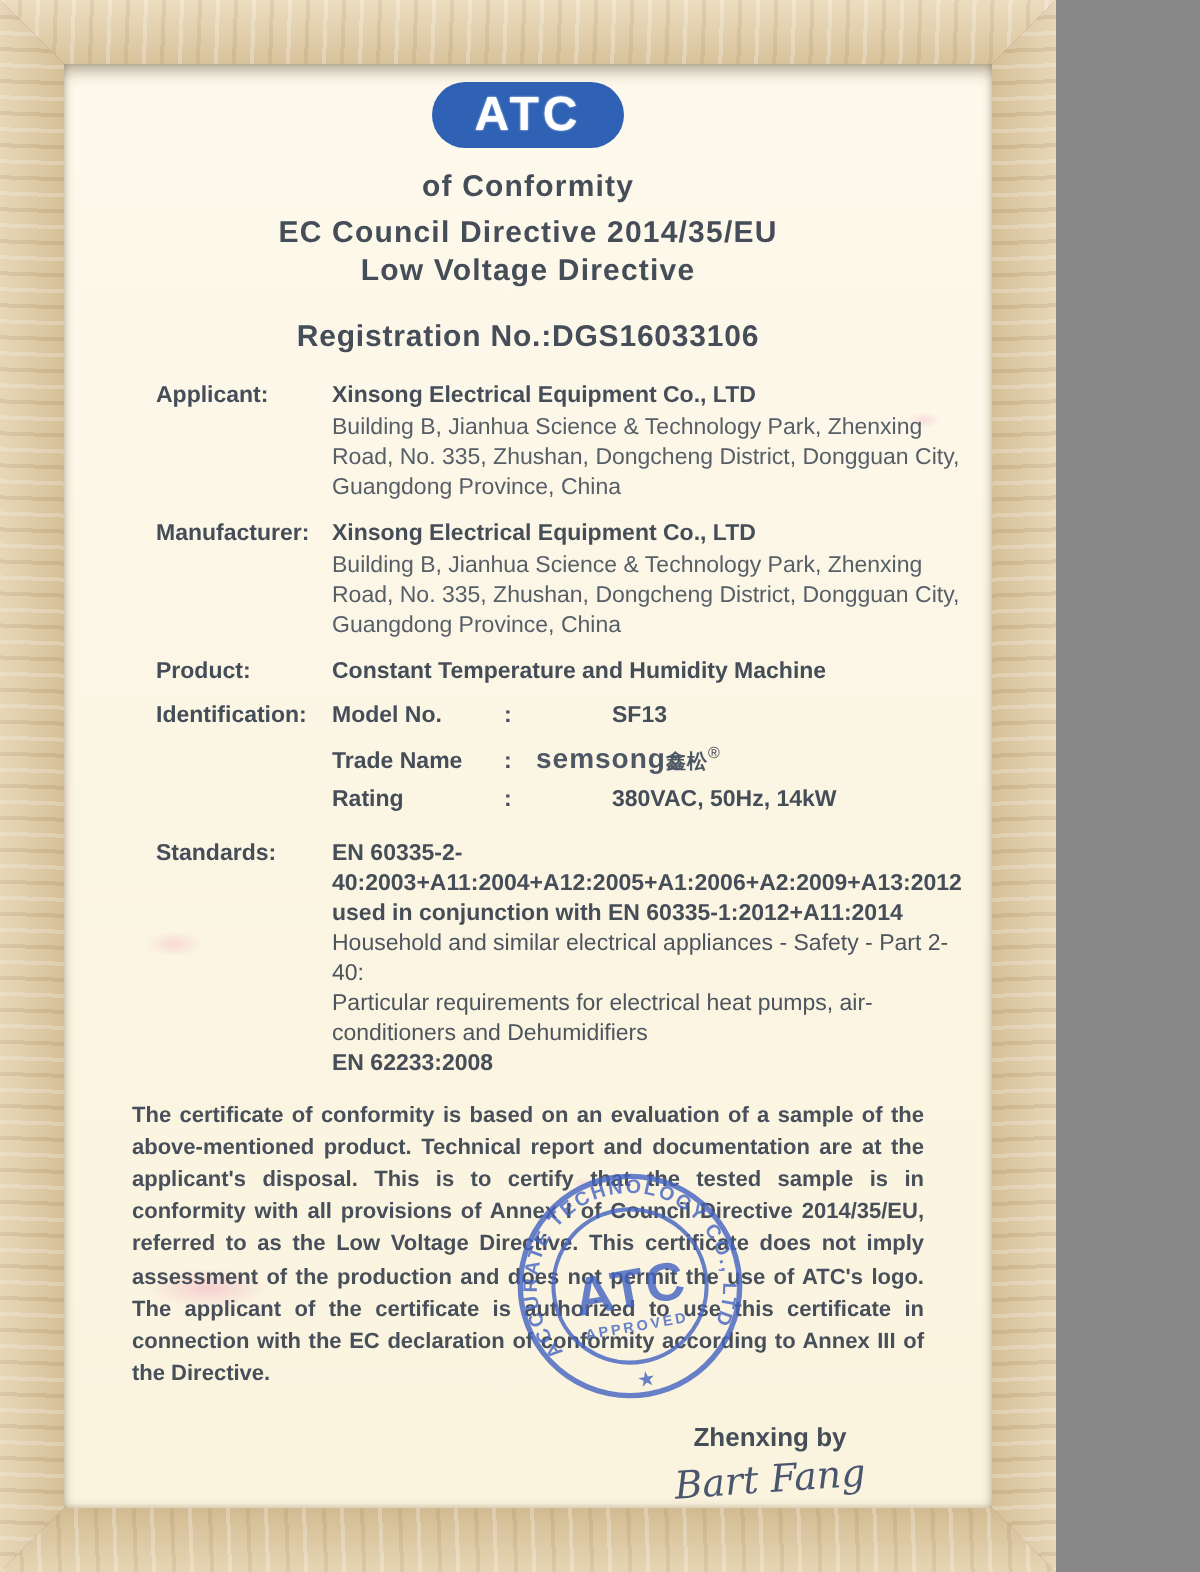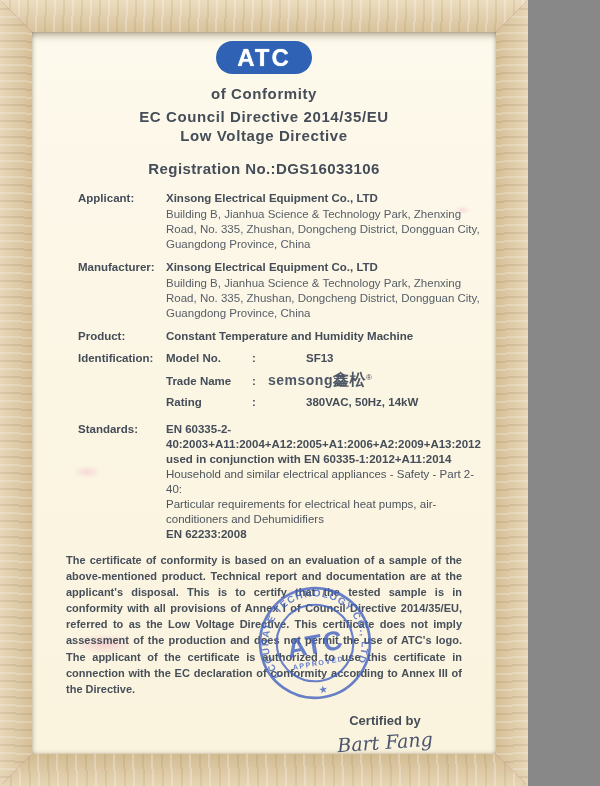--- a/index.html
+++ b/index.html
@@ -40,21 +40,21 @@
   .fields{margin-top:14px;font-size:11.5px;line-height:1.3;}
   .frow{display:grid;grid-template-columns:88px 1fr;padding:0 16px 0 46px;margin-bottom:8px;}
   .flabel{font-weight:bold;}
   .fname{font-weight:bold;}
   .faddr{color:#565e67;margin-top:1px;}
   .idrow{display:grid;grid-template-columns:86px 16px 1fr;margin-bottom:4px;align-items:baseline;}
   .idlabel{font-weight:bold;}
   .idcolon{font-weight:bold;}
   .idval{font-weight:bold;margin-left:38px;}
   .tradelogo{font-size:14px;font-weight:bold;letter-spacing:.5px;color:#4d5765;}
-  .tradecjk{font-size:16px;}
+  .tradecjk{font-size:10px;}
   .trademark{font-size:8px;vertical-align:super;}
   .std-b{font-weight:bold;}
   .std-r{font-weight:normal;color:#4c545e;}
   
   .bodypara{margin:10px 34px 0;font-size:11px;font-weight:bold;text-align:justify;line-height:1.47;color:#474f5a;}
   
   .signrow{position:relative;margin:16px 36px 0;height:72px;}
   .certblock{position:absolute;right:0;top:0;width:150px;text-align:center;}
   .certlabel{font-size:13px;font-weight:bold;}
   .sig{font-size:19px;color:#4a5570;font-style:italic;transform:rotate(-4deg);display:block;margin-top:3px;padding-bottom:0;font-family:"DejaVu Serif",cursive,serif;}
@@ -135,21 +135,21 @@
           <div class="std-b">EN 62233:2008</div>
         </div>
       </div>
     </div>
 
     <div class="bodypara">The certificate of conformity is based on an evaluation of a sample of the above-mentioned product. Technical report and documentation are at the applicant's disposal. This is to certify that the tested sample is in conformity with all provisions of Annex I of Council Directive 2014/35/EU, referred to as the Low Voltage Directive. This certificate does not imply assessment of the production and does not permit the use of ATC's logo. The applicant of the certificate is authorized to use this certificate in connection with the EC declaration of conformity according to Annex III of the Directive.</div>
 
     <div class="signrow">
 
       <div class="certblock">
-        <div class="certlabel">Certified by</div>
+        <div class="certlabel">Zhenxing by</div>
         <span class="sig">Bart Fang</span>
 
       </div>
     </div>
 
     <svg class="stamp" viewBox="0 0 116 116">
       <g transform="rotate(-10 58 58)" fill="none" stroke="#4363c2">
         <circle cx="58" cy="58" r="53" stroke-width="2.6"></circle>
         <circle cx="58" cy="58" r="37" stroke-width="2"></circle>
         <path id="stampArc" d="M32.2,94.9 A45,45 0 1 1 83.8,94.9" stroke="none" fill="none"></path>

